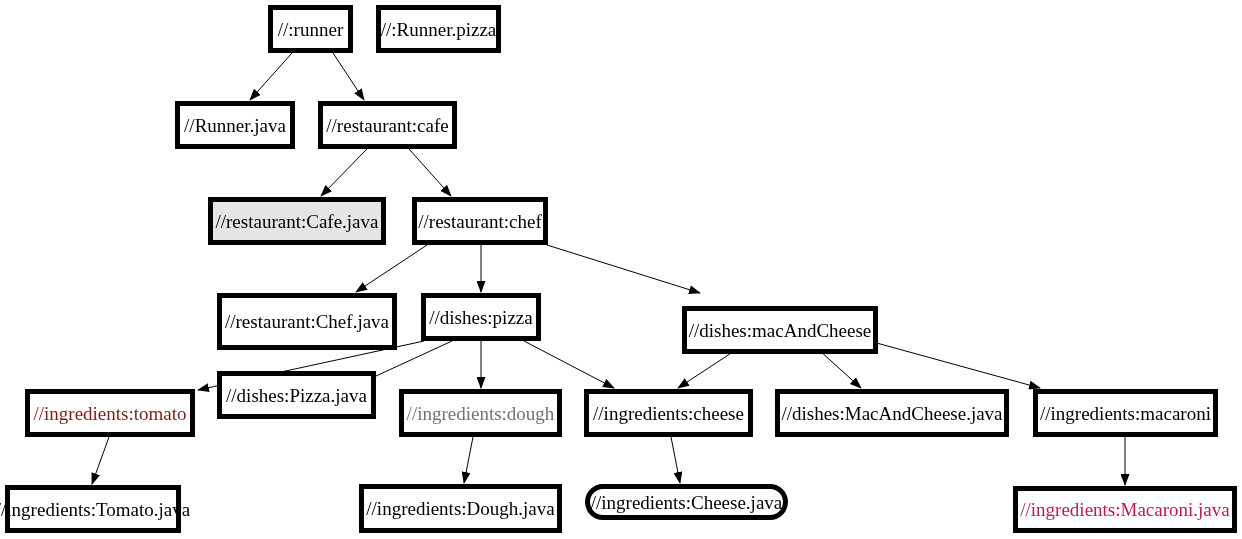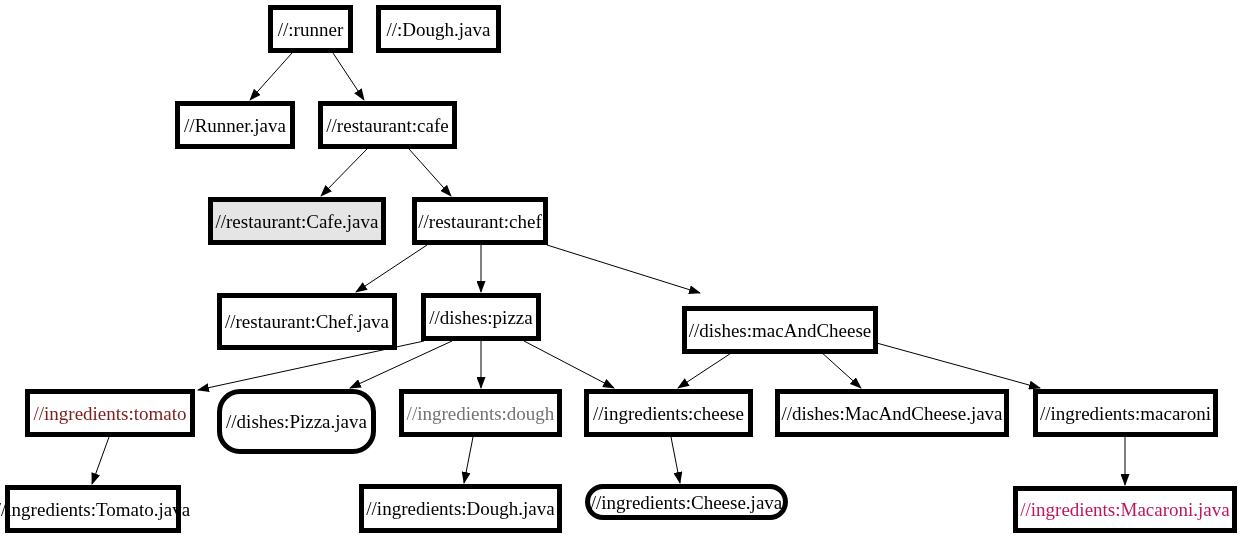--- a/index.html
+++ b/index.html
@@ -62,30 +62,30 @@
       <line x1="748" y1="342" x2="678" y2="388" stroke="#000000" stroke-width="1" marker-end="url(#arrowhead)"></line>
       <line x1="810" y1="342" x2="861" y2="388" stroke="#000000" stroke-width="1" marker-end="url(#arrowhead)"></line>
       <line x1="873" y1="342" x2="1040" y2="388" stroke="#000000" stroke-width="1" marker-end="url(#arrowhead)"></line>
       <line x1="109" y1="437" x2="92" y2="484" stroke="#000000" stroke-width="1" marker-end="url(#arrowhead)"></line>
       <line x1="473" y1="437" x2="464" y2="483" stroke="#000000" stroke-width="1" marker-end="url(#arrowhead)"></line>
       <line x1="671" y1="437" x2="680" y2="483" stroke="#000000" stroke-width="1" marker-end="url(#arrowhead)"></line>
       <line x1="1125" y1="437" x2="1125" y2="485" stroke="#000000" stroke-width="1" marker-end="url(#arrowhead)"></line>
     </svg>
   <div id="nodes-layer">
       <div class="node" style="left: 268px; top: 5px; width: 85px; height: 48px; border-color: rgb(0, 0, 0); background: rgb(255, 255, 255); color: rgb(0, 0, 0);">//:runner</div>
-      <div class="node" style="left: 376px; top: 5px; width: 125px; height: 48px; border-color: rgb(0, 0, 0); background: rgb(255, 255, 255); color: rgb(0, 0, 0);">//:Dough.java</div>
+      <div class="node" style="left: 376px; top: 5px; width: 125px; height: 48px; border-color: rgb(0, 0, 0); background: rgb(255, 255, 255); color: rgb(0, 0, 0);">//:Runner.pizza</div>
       <div class="node" style="left: 175px; top: 101px; width: 120px; height: 48px; border-color: rgb(0, 0, 0); background: rgb(255, 255, 255); color: rgb(0, 0, 0);">//Runner.java</div>
       <div class="node" style="left: 318px; top: 101px; width: 139px; height: 48px; border-color: rgb(0, 0, 0); background: rgb(255, 255, 255); color: rgb(0, 0, 0);">//restaurant:cafe</div>
       <div class="node" style="left: 208px; top: 197px; width: 178px; height: 48px; border-color: rgb(0, 0, 0); background: #e5e5e5; color: rgb(0, 0, 0);">//restaurant:Cafe.java</div>
       <div class="node" style="left: 412px; top: 197px; width: 136px; height: 48px; border-color: rgb(0, 0, 0); background: rgb(255, 255, 255); color: rgb(0, 0, 0);">//restaurant:chef</div>
       <div class="node" style="left: 217px; top: 293px; width: 180px; height: 57px; border-color: rgb(0, 0, 0); background: rgb(255, 255, 255); color: rgb(0, 0, 0);">//restaurant:Chef.java</div>
       <div class="node" style="left: 421px; top: 293px; width: 120px; height: 48px; border-color: rgb(0, 0, 0); background: rgb(255, 255, 255); color: rgb(0, 0, 0);">//dishes:pizza</div>
       <div class="node" style="left: 682px; top: 306px; width: 196px; height: 48px; border-color: rgb(0, 0, 0); background: rgb(255, 255, 255); color: rgb(0, 0, 0);">//dishes:macAndCheese</div>
       <div class="node" style="left: 25px; top: 389px; width: 170px; height: 48px; border-color: rgb(0, 0, 0); background: rgb(255, 255, 255); color: #7f1d1d;">//ingredients:tomato</div>
-      <div class="node" style="left: 217px; top: 389px; width: 159px; height: 65px; border-color: rgb(0, 0, 0); background: rgb(255, 255, 255); color: rgb(0, 0, 0); border-radius: 23px;">//dishes:Pizza.java</div>
+      <div class="node" style="left: 217px; top: 371px; width: 159px; height: 48px; border-color: rgb(0, 0, 0); background: rgb(255, 255, 255); color: rgb(0, 0, 0);">//dishes:Pizza.java</div>
       <div class="node" style="left: 399px; top: 389px; width: 163px; height: 48px; border-color: rgb(0, 0, 0); background: rgb(255, 255, 255); color: #737373;">//ingredients:dough</div>
       <div class="node" style="left: 584px; top: 389px; width: 169px; height: 48px; border-color: rgb(0, 0, 0); background: rgb(255, 255, 255); color: rgb(0, 0, 0);">//ingredients:cheese</div>
       <div class="node" style="left: 775px; top: 389px; width: 234px; height: 48px; border-color: rgb(0, 0, 0); background: rgb(255, 255, 255); color: rgb(0, 0, 0);">//dishes:MacAndCheese.java</div>
       <div class="node" style="left: 1033px; top: 389px; width: 185px; height: 48px; border-color: rgb(0, 0, 0); background: rgb(255, 255, 255); color: rgb(0, 0, 0);">//ingredients:macaroni</div>
       <div class="node" style="left: 5px; top: 485px; width: 176px; height: 48px; border-color: rgb(0, 0, 0); background: rgb(255, 255, 255); color: rgb(0, 0, 0);">//ingredients:Tomato.java</div>
       <div class="node" style="left: 359px; top: 484px; width: 203px; height: 49px; border-color: rgb(0, 0, 0); background: rgb(255, 255, 255); color: rgb(0, 0, 0);">//ingredients:Dough.java</div>
       <div class="node" style="left: 585px; top: 484px; width: 203px; height: 36px; border-color: rgb(0, 0, 0); background: rgb(255, 255, 255); color: rgb(0, 0, 0); border-radius: 18px;">//ingredients:Cheese.java</div>
       <div class="node" style="left: 1013px; top: 486px; width: 224px; height: 47px; border-color: rgb(0, 0, 0); background: rgb(255, 255, 255); color: #be185d;">//ingredients:Macaroni.java</div>
     </div>
 </div>

